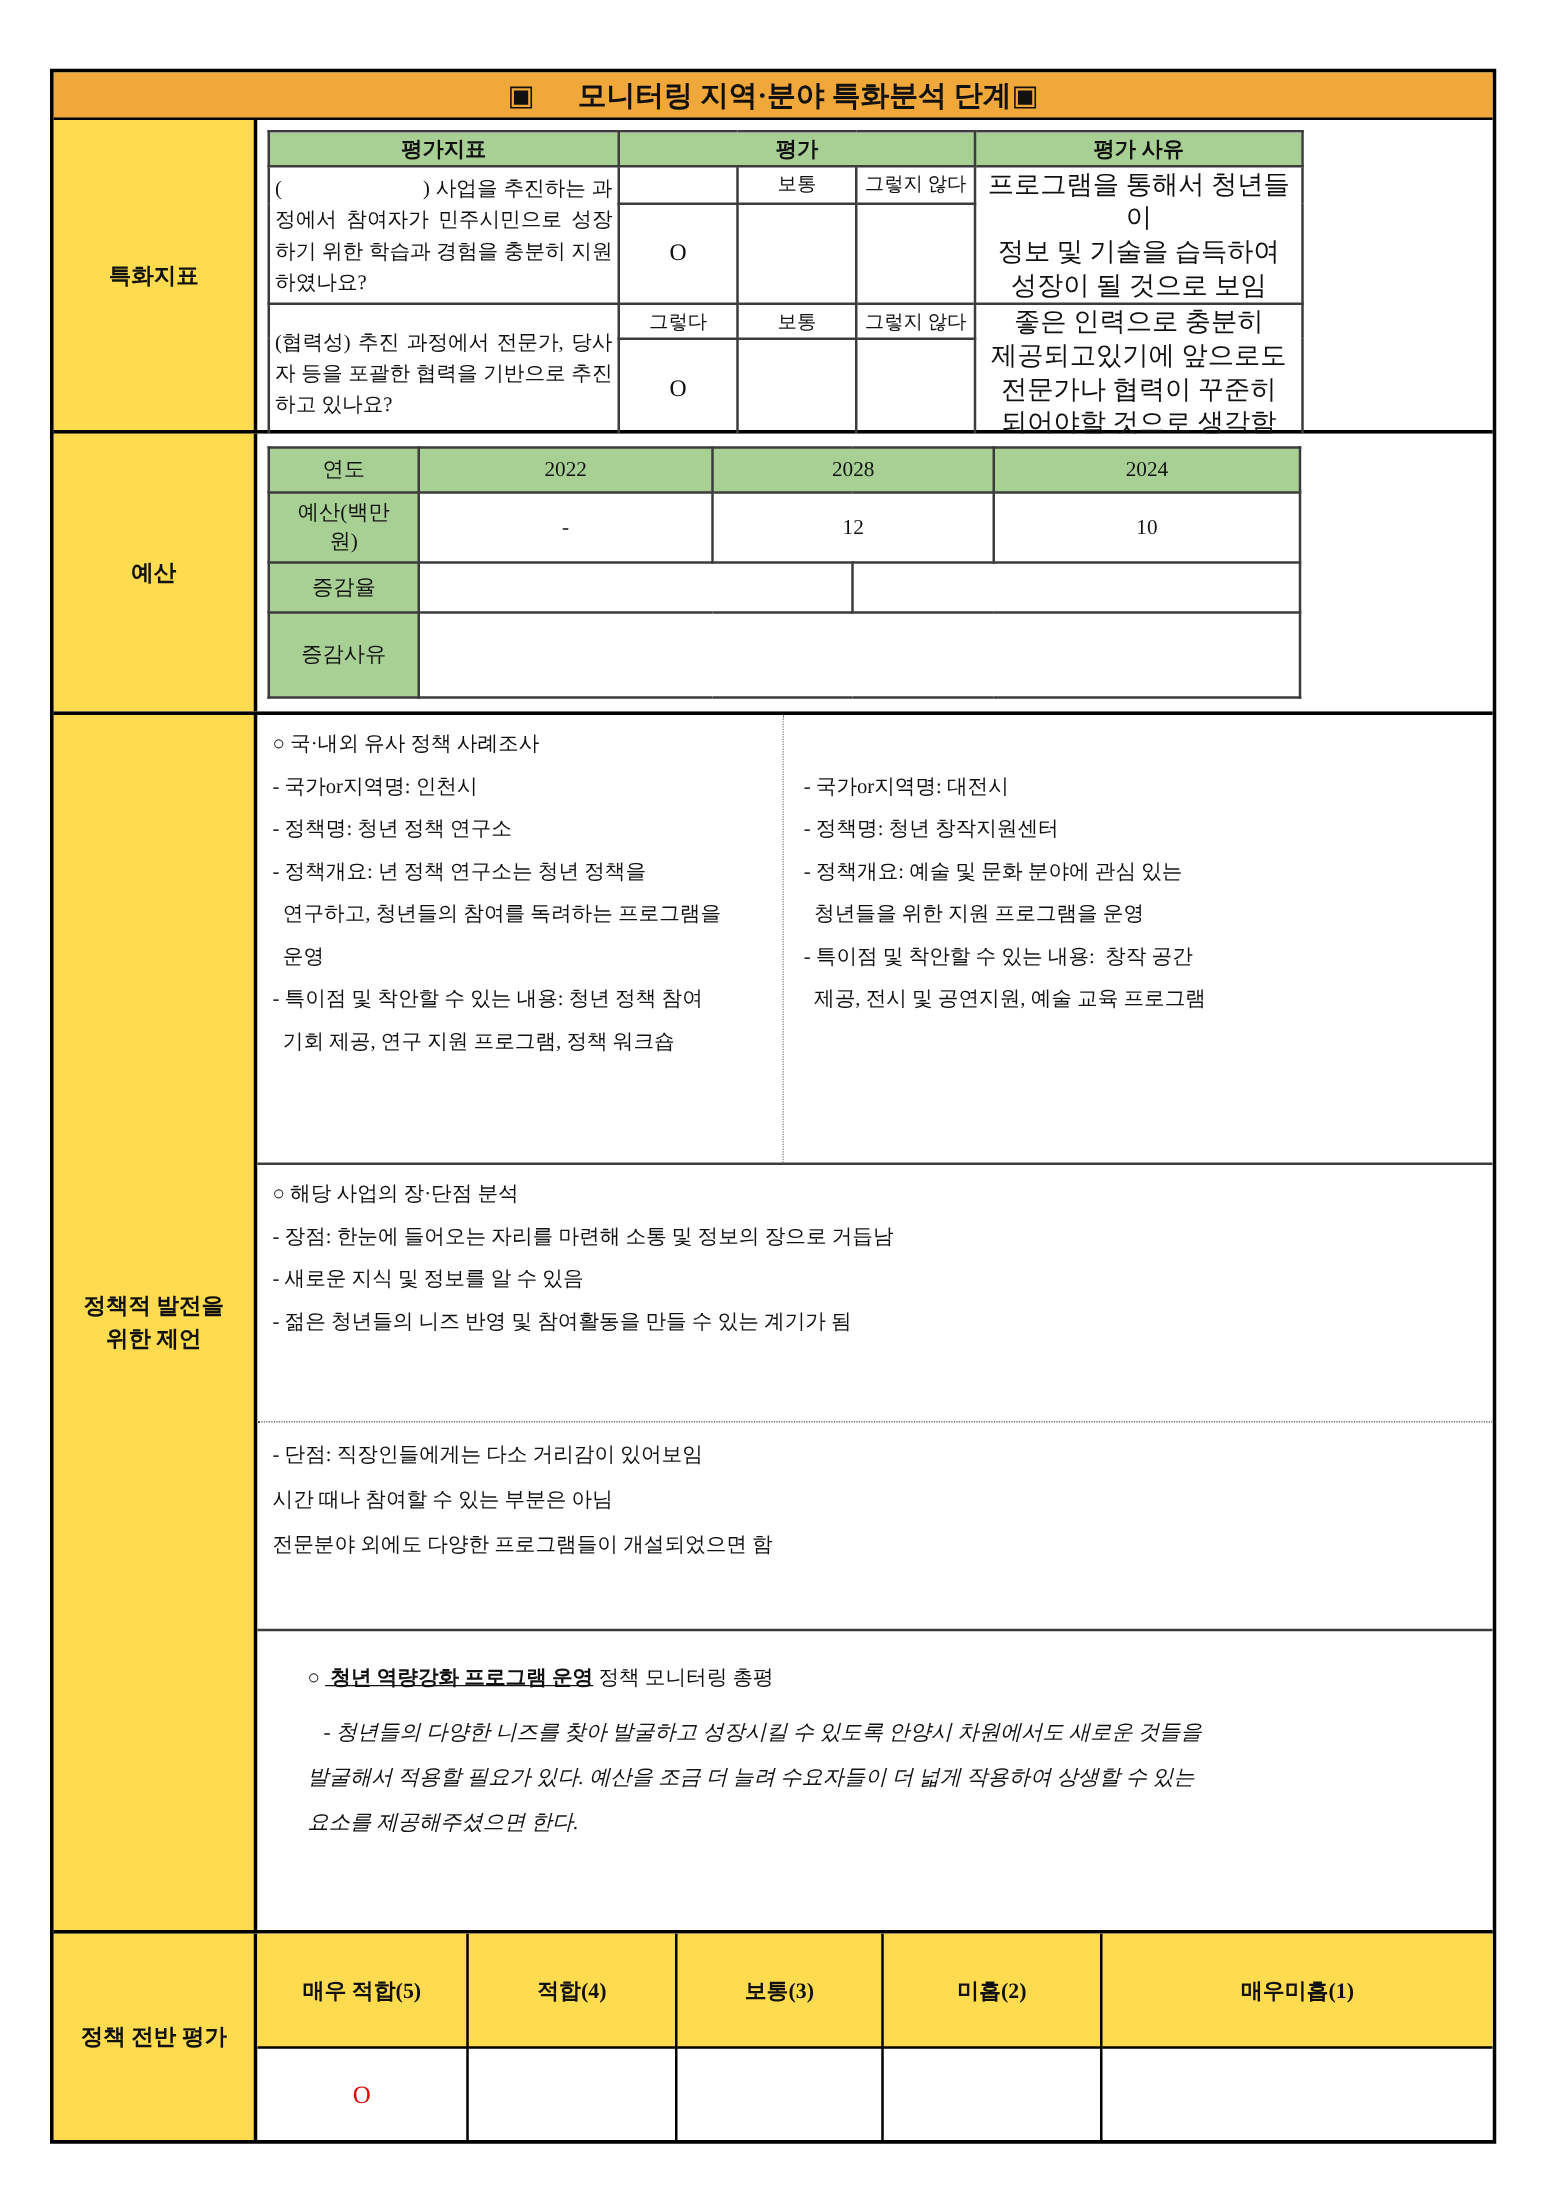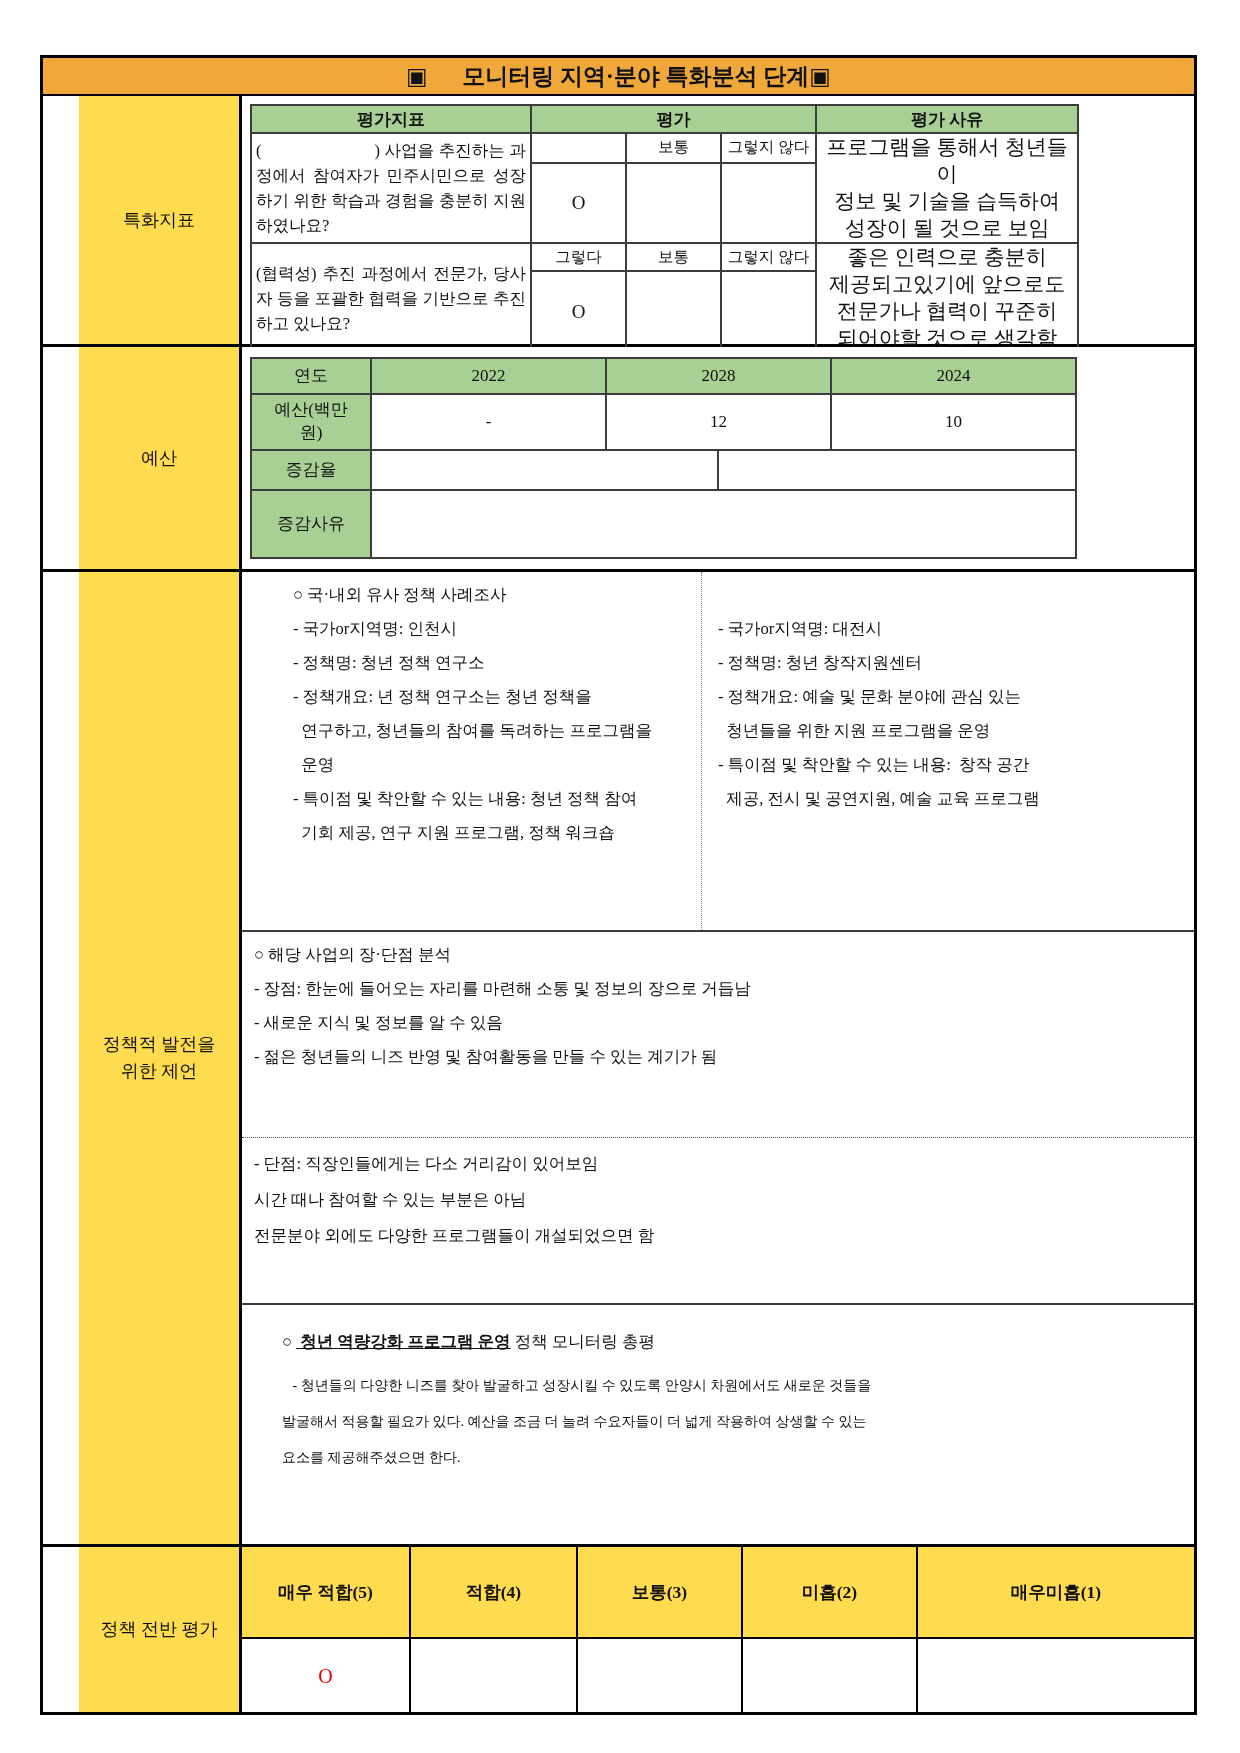--- a/index.html
+++ b/index.html
@@ -26,22 +26,22 @@
   }
   
   .sec{display:flex;border-bottom:3px solid #000;}
   .sec:last-child{border-bottom:none;}
   .side{
     width:160px;min-width:160px;
     background:#FFDC4F;
     border-right:3px solid #000;
     display:flex;align-items:center;justify-content:center;
     text-align:center;
-    font-weight:normal;font-size:18px;
-    white-space:pre-line;line-height:1.5;margin-left:36px;
+    font-weight:bold;font-size:18px;
+    white-space:pre-line;line-height:1.5;
   }
   .content{flex:1;position:relative;background:#fff;}
 
   
   .sec1{height:248px;}
   table{border-collapse:collapse;}
   .eval-table{
     position:absolute;left:8px;top:8px;
     table-layout:fixed;
   }
@@ -75,28 +75,28 @@
   .budget-table .lab{background:#A8D094;font-weight:normal;white-space:pre-line;line-height:1.35;}
   .budget-table .yr{background:#A8D094;}
 
   
   .sec3{height:972px;}
   .txt{
     font-size:16.5px;line-height:34px;
     white-space:pre-wrap;word-break:break-all;
   }
   .row-a{height:360px;display:flex;border-bottom:2px solid #3c3c3c;box-sizing:border-box;}
-  .row-a .colL{width:420px;min-width:420px;padding:6px 0 0 12px;box-sizing:border-box;margin-left:39px;}
+  .row-a .colL{width:420px;min-width:420px;padding:6px 0 0 12px;box-sizing:border-box;}
   .row-a .colR{flex:1;border-left:1px dotted #808080;padding:40px 8px 0 16px;box-sizing:border-box;}
   .row-b{height:206px;padding:6px 0 0 12px;border-bottom:1px dotted #555;box-sizing:border-box;}
   .row-c{height:167px;padding:8px 0 0 12px;border-bottom:2px solid #3c3c3c;box-sizing:border-box;line-height:36px;}
   .row-d{padding:19px 14px 0 12px;box-sizing:border-box;margin-left:28px;}
   .row-d .summary-line{font-size:16.5px;line-height:36px;}
   .row-d .summary-line .prog{font-weight:bold;text-decoration:underline;white-space:pre;}
-  .row-d .body{font-size:14px;line-height:36px;margin-top:8px;white-space:pre-wrap;word-break:break-all;}
+  .row-d .body{font-size:17px;line-height:36px;margin-top:8px;white-space:pre-wrap;word-break:break-all;font-style:italic;}
 
   
   .sec4{height:165px;border-bottom:none;}
   .rating-table{width:100%;height:100%;table-layout:fixed;}
   .rating-table td{border:2px solid #000;text-align:center;vertical-align:middle;}
   .rating-table tr:first-child td{border-top:none;}
   .rating-table tr:last-child td{border-bottom:none;}
   .rating-table td:first-child{border-left:none;}
   .rating-table td:last-child{border-right:none;}
   .rating-head{background:#FFDC4F;font-weight:bold;font-size:17.5px;height:88px;}

